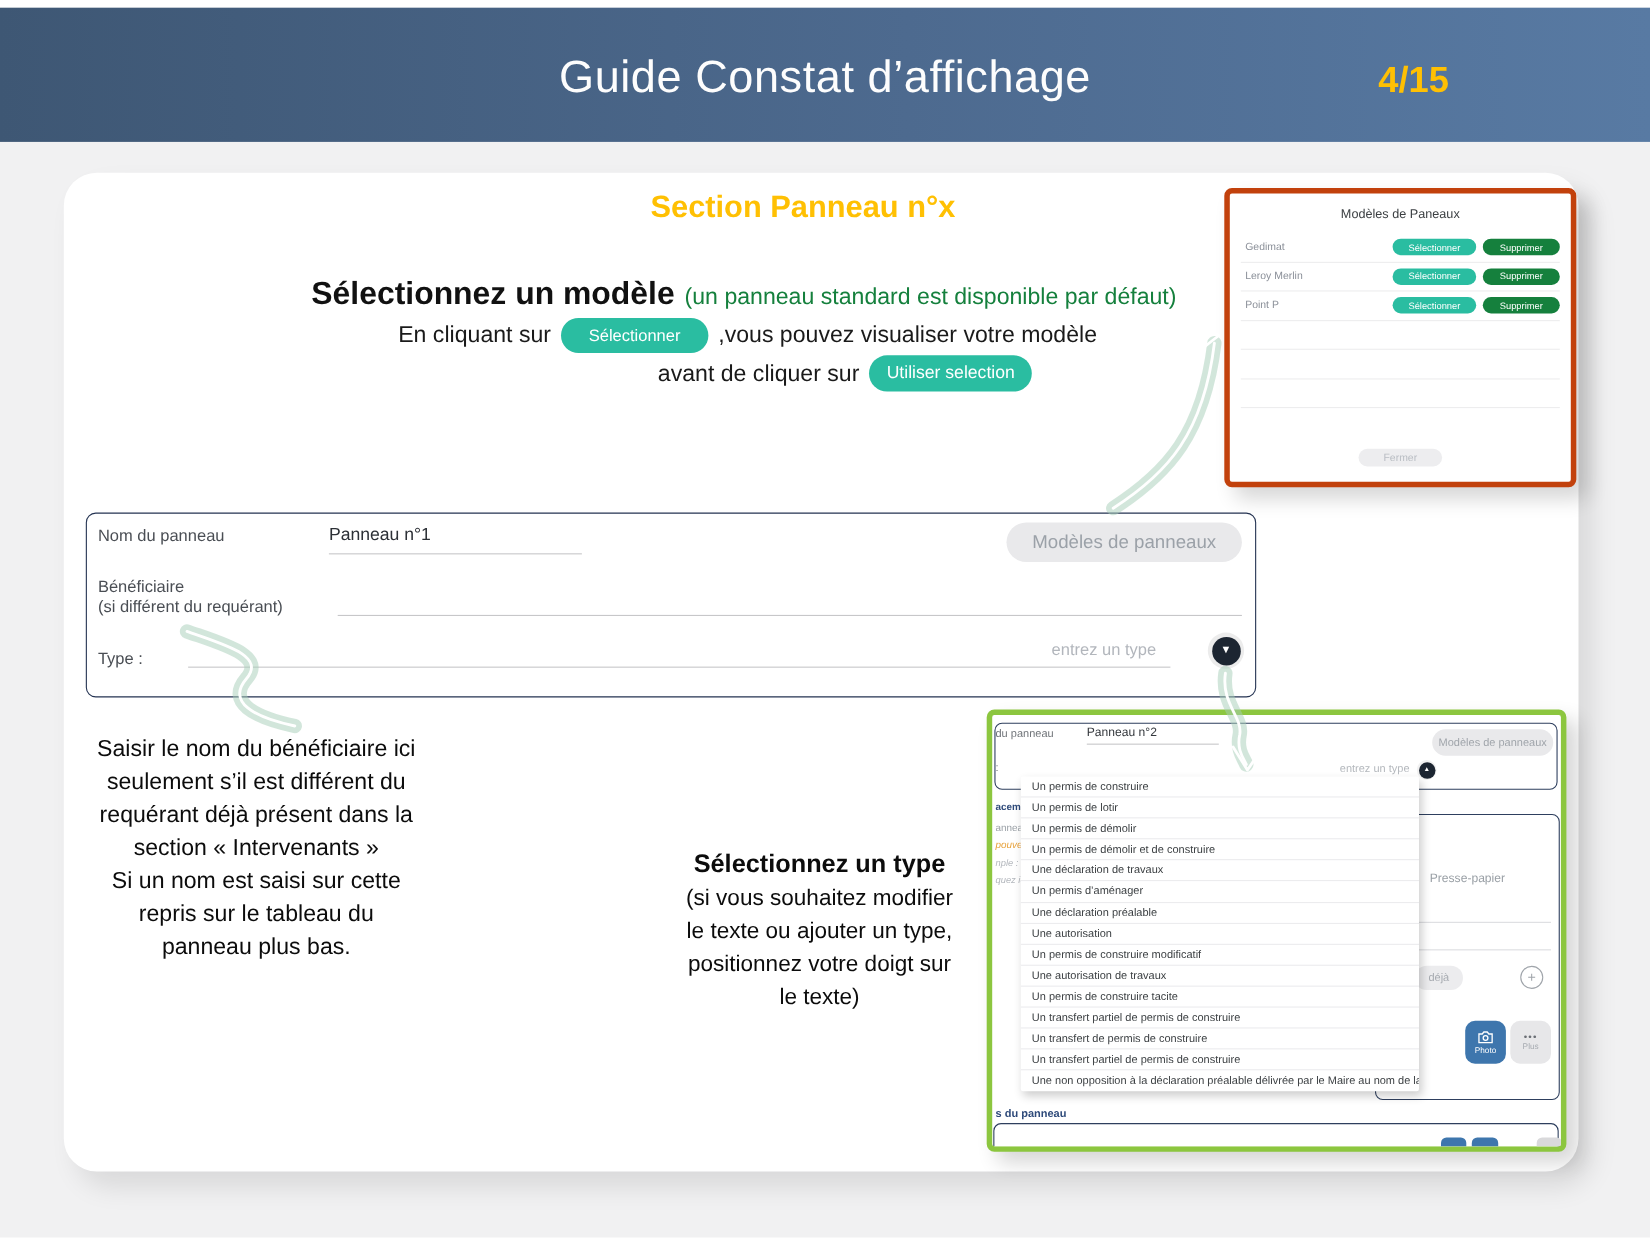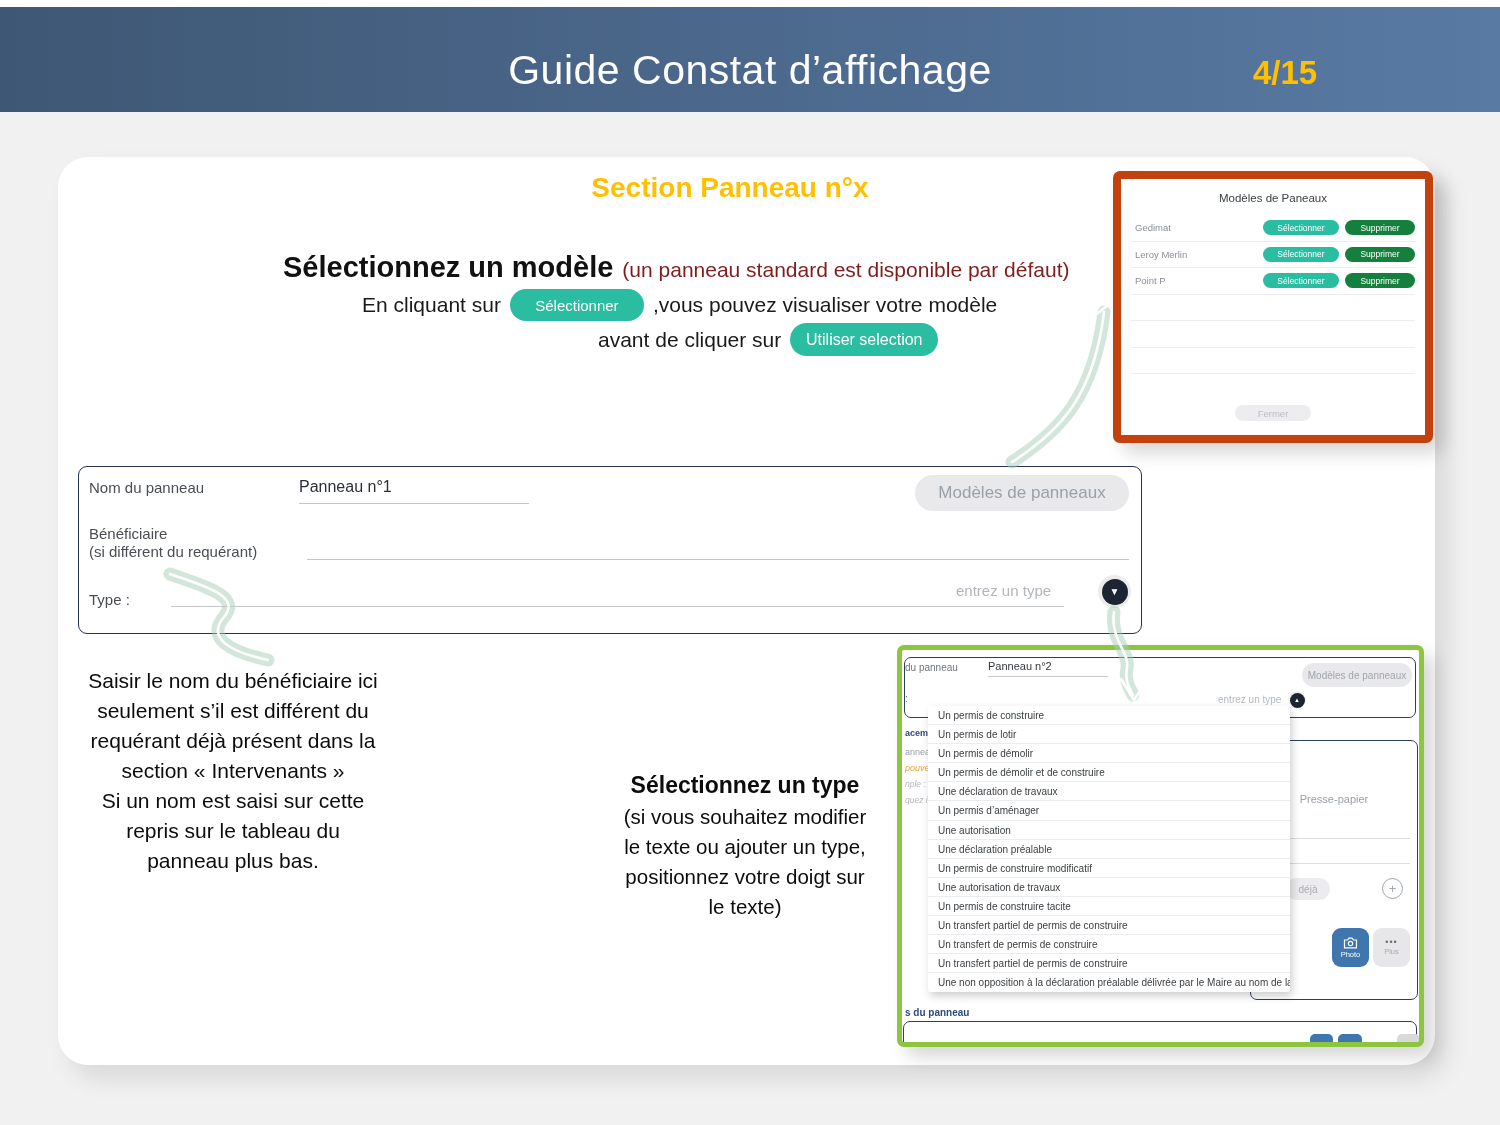--- a/index.html
+++ b/index.html
@@ -3,38 +3,38 @@
 <meta charset="utf-8">
 <style>
   * { margin:0; padding:0; box-sizing:border-box; }
   html,body { width:1500px; height:1125px; }
   body { font-family:"Liberation Sans", sans-serif; background:#f1f1f2; position:relative; overflow:hidden; }
 
   .abs { position:absolute; }
 
   
   #top-strip { left:0; top:0; width:1500px; height:7px; background:#ffffff; }
-  #header { left:0; top:7px; width:1500px; height:105px;
+  #header { left:0; top:7px; width:1500px; height:122px;
             background:linear-gradient(90deg,#3e5774 0%,#4d6a8f 55%,#587aa3 100%); }
   #header-title { left:0; right:0; top:40px; text-align:center; color:#fdfdfd;
                   font-size:41px; letter-spacing:.5px; }
   #page-indicator { left:1253px; top:47px; color:#ffc003; font-size:33px; font-weight:bold; }
 
   
   #card { left:58px; top:157px; width:1377px; height:908px; background:#ffffff;
           border-radius:30px; box-shadow:12px 14px 24px rgba(0,0,0,.10); }
 
   #section-title { left:380px; top:172px; width:700px; text-align:center;
                    color:#ffc003; font-size:28px; font-weight:bold; }
 
   
   .intro-line { display:flex; align-items:center; gap:9px; color:#1a1a1a; }
   #intro-line1 { left:283px; top:251px; align-items:baseline; }
   #intro-heading { font-size:29px; font-weight:bold; color:#111; }
-  #intro-note { font-size:21px; color:#7f1d1d; }
+  #intro-note { font-size:21px; color:#15803d; }
   #intro-line2 { left:362px; top:289px; font-size:21px; }
   #intro-line3 { left:598px; top:323px; font-size:21px; }
   .teal-chip { background:#2abda1; color:#fff; border-radius:17px; display:inline-flex;
                align-items:center; justify-content:center; }
   #chip-selectionner { width:134px; height:32px; font-size:15px; }
   #chip-utiliser { width:148px; height:33px; font-size:16px; }
 
   
   #main-form { left:78px; top:466px; width:1064px; height:168px; background:#fff;
                border:1.6px solid #243352; border-radius:9px; }
@@ -46,21 +46,21 @@
                    border-radius:18px; color:#9ba1a8; font-size:17px; display:flex;
                    align-items:center; justify-content:center; }
   #mf-placeholder { left:877px; top:115px; font-size:15px; color:#b2b6bc; }
   .dd-circle-outer { background:#ececec; border-radius:50%; display:flex;
                      align-items:center; justify-content:center; }
   .dd-circle-inner { background:#1c2531; border-radius:50%; color:#fff; display:flex;
                      align-items:center; justify-content:center; }
 
   
   #models-popup { left:1113px; top:171px; width:320px; height:272px; background:#fff;
-                  border:8px solid #c2410c; border-radius:7px;
+                  border:5px solid #c2410c; border-radius:7px;
                   box-shadow:10px 10px 18px rgba(0,0,0,.16); }
   #models-popup-title { margin-top:13px; text-align:center; font-size:11.5px; color:#3c4043; }
   #popup-rows { position:absolute; left:10px; right:10px; top:36px; }
   .popup-row { height:26.5px; display:flex; align-items:center; border-bottom:1px solid #ededee; }
   .popup-row-name { flex:1; font-size:9.5px; color:#8a8f98; padding-left:4px; }
   .mini-btn { height:15px; border-radius:8px; color:#fff; font-size:8.5px;
               display:flex; align-items:center; justify-content:center; }
   .mini-teal { background:#2abda1; width:76px; }
   .mini-red  { background:#15803d; width:70px; margin-left:6px; }
   #popup-close { position:absolute; left:50%; transform:translateX(-50%); bottom:14px;
@@ -251,22 +251,22 @@
     <span>Plus</span>
   </div>
 
   <div class="abs" id="ts-dropdown">
     <div class="dd-row">Un permis de construire</div>
     <div class="dd-row">Un permis de lotir</div>
     <div class="dd-row">Un permis de démolir</div>
     <div class="dd-row">Un permis de démolir et de construire</div>
     <div class="dd-row">Une déclaration de travaux</div>
     <div class="dd-row">Un permis d’aménager</div>
+    <div class="dd-row">Une déclaration préalable</div>
     <div class="dd-row">Une autorisation</div>
-    <div class="dd-row">Une déclaration préalable</div>
     <div class="dd-row">Un permis de construire modificatif</div>
     <div class="dd-row">Une autorisation de travaux</div>
     <div class="dd-row">Un permis de construire tacite</div>
     <div class="dd-row">Un transfert partiel de permis de construire</div>
     <div class="dd-row">Un transfert de permis de construire</div>
     <div class="dd-row">Un transfert partiel de permis de construire</div>
     <div class="dd-row">Une non opposition à la déclaration préalable délivrée par le Maire au nom de la c...</div>
   </div>
 
   <div class="abs" id="ts-bottom-label">s du panneau</div>

